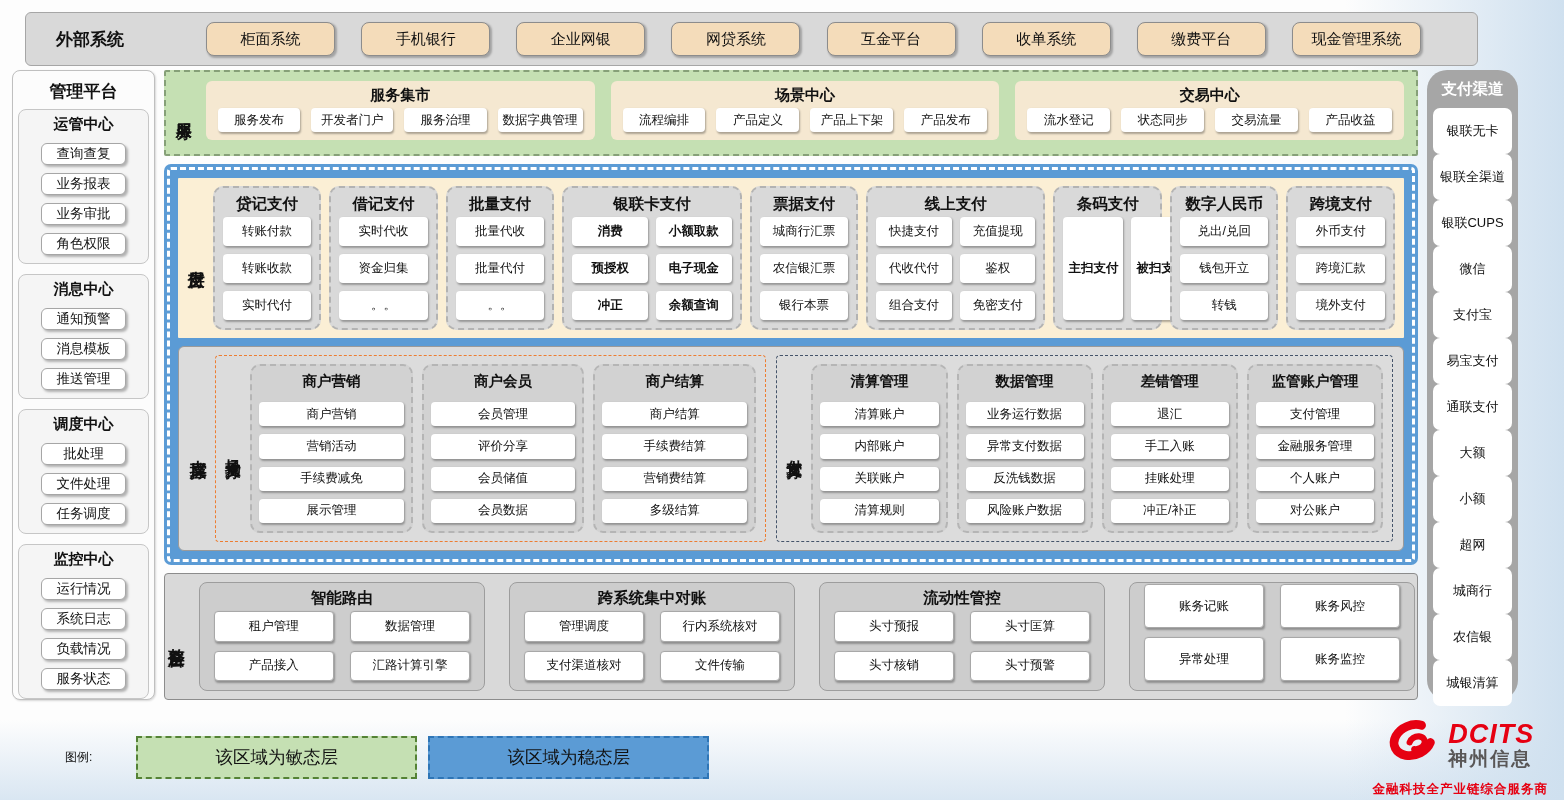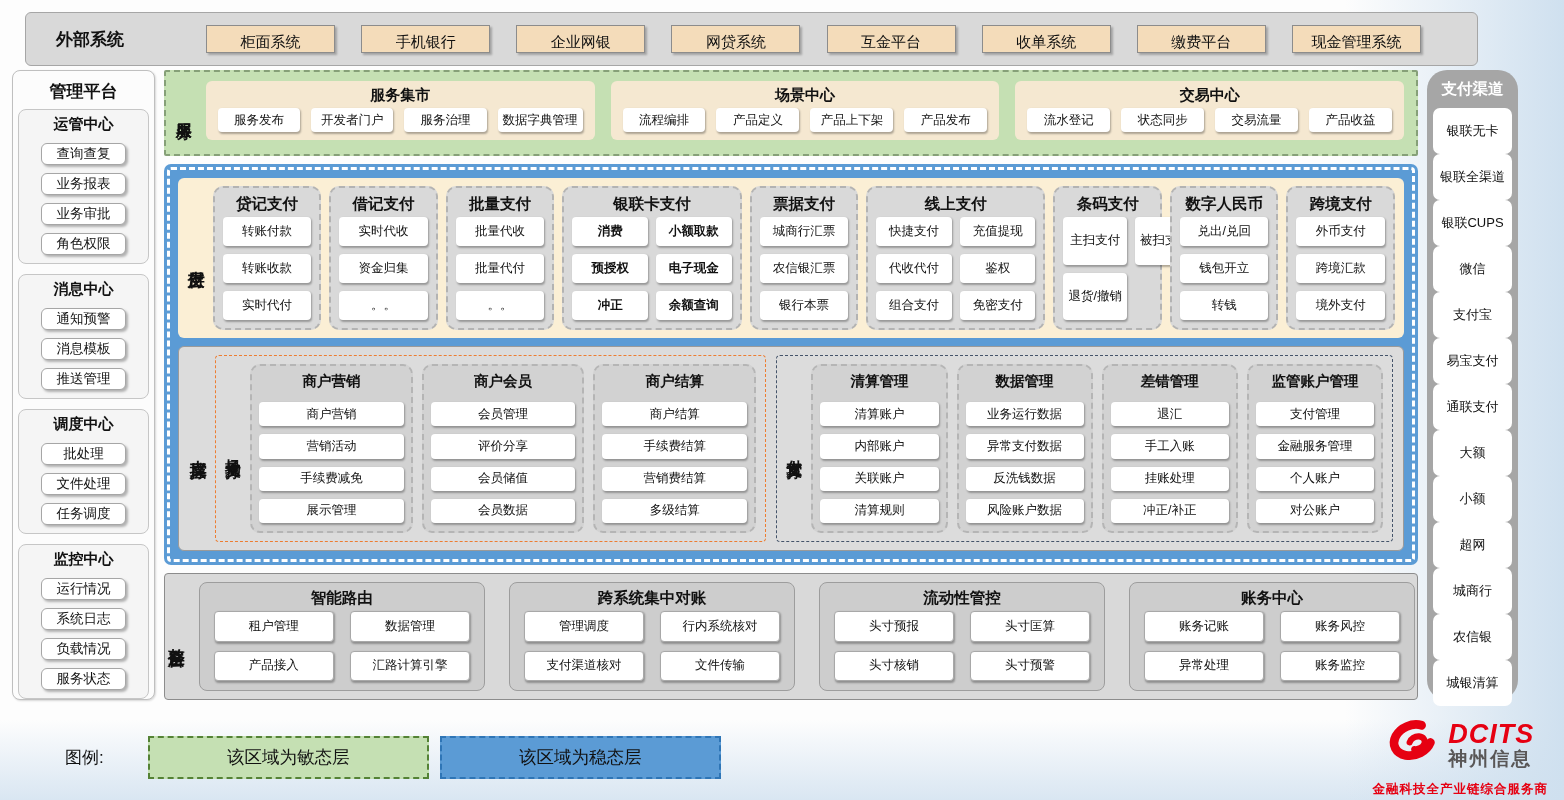--- a/index.html
+++ b/index.html
@@ -11,22 +11,22 @@
       linear-gradient(to right, rgba(214,228,242,0) 86%, #cfe0ef 100%),
       linear-gradient(to bottom, rgba(214,228,242,0) 90%, #d9e6f2 100%),
       #fdfdfd;
   }
   
   .topbar{display:flex;align-items:center;height:54px;margin:12px 86px 0 25px;
     background:var(--gray,#d9d9d9);border:1px solid #a6a6a6;border-radius:6px;
     padding:0 14px 0 30px;}
   .topbar-label{font-weight:bold;font-size:17px;white-space:nowrap;margin-right:26px;}
   .topbar-items{flex:1;display:flex;justify-content:space-between;align-items:center;padding:0 42px 0 56px;}
-  .sys-btn{width:129px;height:28px;line-height:32px;text-align:center;
-    background:var(--tan,#f4dcba);border:1px solid #8c8c8c;border-radius:0;
+  .sys-btn{width:129px;height:34px;line-height:32px;text-align:center;
+    background:var(--tan,#f4dcba);border:1px solid #8c8c8c;border-radius:8px;
     font-size:15px;box-shadow:1.5px 1.5px 2px rgba(0,0,0,.25);white-space:nowrap;}
   
   .body{display:flex;gap:9px;margin:4px 46px 0 12px;height:630px;}
   
   .left{width:143px;border:1px solid #bfbfbf;border-radius:8px;background:#fcfcfc;
     padding:4px 5px 7px;display:flex;flex-direction:column;box-shadow:1px 1px 2px rgba(0,0,0,.15);}
   .left-title{text-align:center;font-weight:bold;font-size:17px;padding:5px 0 6px;}
   .left-groups{flex:1;display:flex;flex-direction:column;gap:10px;}
   .mg-group{border:1px solid #c6c6c6;border-radius:8px;background:#f5f5f5;
     padding:3px 22px 8px;display:flex;flex-direction:column;gap:8px;}
@@ -48,21 +48,21 @@
   .svc-title{text-align:center;font-weight:bold;font-size:15px;line-height:26px;}
   .svc-items{flex:1;display:flex;gap:11px;}
   .chip{background:#fff;border-radius:4px;display:flex;align-items:center;justify-content:center;
     font-size:12.5px;box-shadow:1px 1.5px 2px rgba(0,0,0,.3);padding:0 5px;white-space:nowrap;min-height:24px;}
   .svc-items .chip{flex:1;}
   
   .stable{background:var(--blue,#5b9bd5);border:3px dashed #fff;border-radius:4px;
     box-shadow:0 0 0 3px var(--blue,#5b9bd5);margin:3px;
     padding:8px;display:flex;flex-direction:column;gap:8px;flex:1;min-height:0;}
   
-  .payment{height:160px;background:var(--cream,#fbefd5);border-radius:6px;
+  .payment{height:160px;background:var(--cream,#fbefd5);border-radius:1px;
     display:flex;gap:8px;padding:8px 9px;}
   .payment .v-label{letter-spacing:1px;}
   .payment-groups{flex:1;display:flex;gap:8px;min-width:0;}
   .pay-group{background:#d9d9d9;border:2px dashed #b3b3b3;border-radius:10px;
     padding:2px 8px 8px;display:flex;flex-direction:column;min-width:0;}
   .pg-title{text-align:center;font-weight:bold;font-size:15.5px;line-height:27px;white-space:nowrap;}
   .pg-grid{flex:1;display:grid;gap:8px;grid-auto-rows:1fr;}
   
   .support{flex:1;background:#dcdcdc;border:1px solid #9a9a9a;border-radius:6px;
     display:flex;gap:8px;padding:8px 10px;min-height:0;}
@@ -86,21 +86,21 @@
   .int-grid .chip{border:1px solid #a8a8a8;}
   
   .right{width:91px;background:#a6a6a6;border-radius:20px;padding:9px 6px;
     display:flex;flex-direction:column;}
   .right-title{color:#fff;font-weight:bold;font-size:15.5px;text-align:center;white-space:nowrap;}
   .right-items{flex:1;display:flex;flex-direction:column;justify-content:space-between;margin-top:8px;}
   .ch-btn{background:#fff;border-radius:7px;height:46px;display:flex;align-items:center;
     justify-content:center;font-size:13px;white-space:nowrap;}
   
   .footer{display:flex;align-items:center;margin:16px 14px 0 65px;height:82px;}
-  .legend-label{font-size:17px;margin-right:44px;}
+  .legend-label{font-size:12px;margin-right:44px;}
   .legend-box{width:281px;height:43px;display:flex;align-items:center;justify-content:center;
     font-size:17.5px;margin-right:11px;}
   .legend-green{background:var(--green,#c5e0b3);border:2px dashed #548235;}
   .legend-blue{background:var(--blue,#5b9bd5);border:2px dashed #2e75b6;}
   .logo{margin-left:auto;display:flex;flex-direction:column;align-items:center;margin-right:2px;}
   .logo-top{display:flex;align-items:center;gap:4px;}
   .logo-text{display:flex;flex-direction:column;align-items:flex-start;}
   .logo-brand{color:var(--red,#e60012);font-weight:bold;font-style:italic;font-size:27px;line-height:1;letter-spacing:1px;}
   .logo-company{color:#595757;font-size:19px;font-weight:bold;letter-spacing:2px;line-height:1.2;}
   .logo-tagline{color:var(--red,#e60012);font-size:12.5px;font-weight:bold;margin-top:5px;letter-spacing:1px;white-space:nowrap;}
@@ -246,21 +246,21 @@
                   <div class="chip">快捷支付</div>
                   <div class="chip">充值提现</div>
                   <div class="chip">代收代付</div>
                   <div class="chip">鉴权</div>
                   <div class="chip">组合支付</div>
                   <div class="chip">免密支付</div>
                 </div>
               </div>
               <div class="pay-group" style="flex: 1 1 0%;">
                 <div class="pg-title">条码支付</div>
-                <div class="pg-grid" style="grid-template-columns: repeat(2, 1fr);">
+                <div class="pg-grid" style="grid-template-columns: repeat(3, 1fr); font-weight: bold;">
                   <div class="chip">主扫支付</div>
                   <div class="chip">被扫支付</div>
                   <div class="chip">退货/撤销</div>
                 </div>
               </div>
               <div class="pay-group" style="flex: 1 1 0%;">
                 <div class="pg-title">数字人民币</div>
                 <div class="pg-grid" style="grid-template-columns: repeat(1, 1fr);">
                   <div class="chip">兑出/兑回</div>
                   <div class="chip">钱包开立</div>
@@ -363,21 +363,20 @@
             <div class="int-module">
               <div class="int-title">流动性管控</div>
               <div class="int-grid">
                 <div class="chip">头寸预报</div>
                 <div class="chip">头寸匡算</div>
                 <div class="chip">头寸核销</div>
                 <div class="chip">头寸预警</div>
               </div>
             </div>
             <div class="int-module">
-              <div class="int-title">账务中心</div>
               <div class="int-grid">
                 <div class="chip">账务记账</div>
                 <div class="chip">账务风控</div>
                 <div class="chip">异常处理</div>
                 <div class="chip">账务监控</div>
               </div>
             </div>
           </div>
       </section>
 

